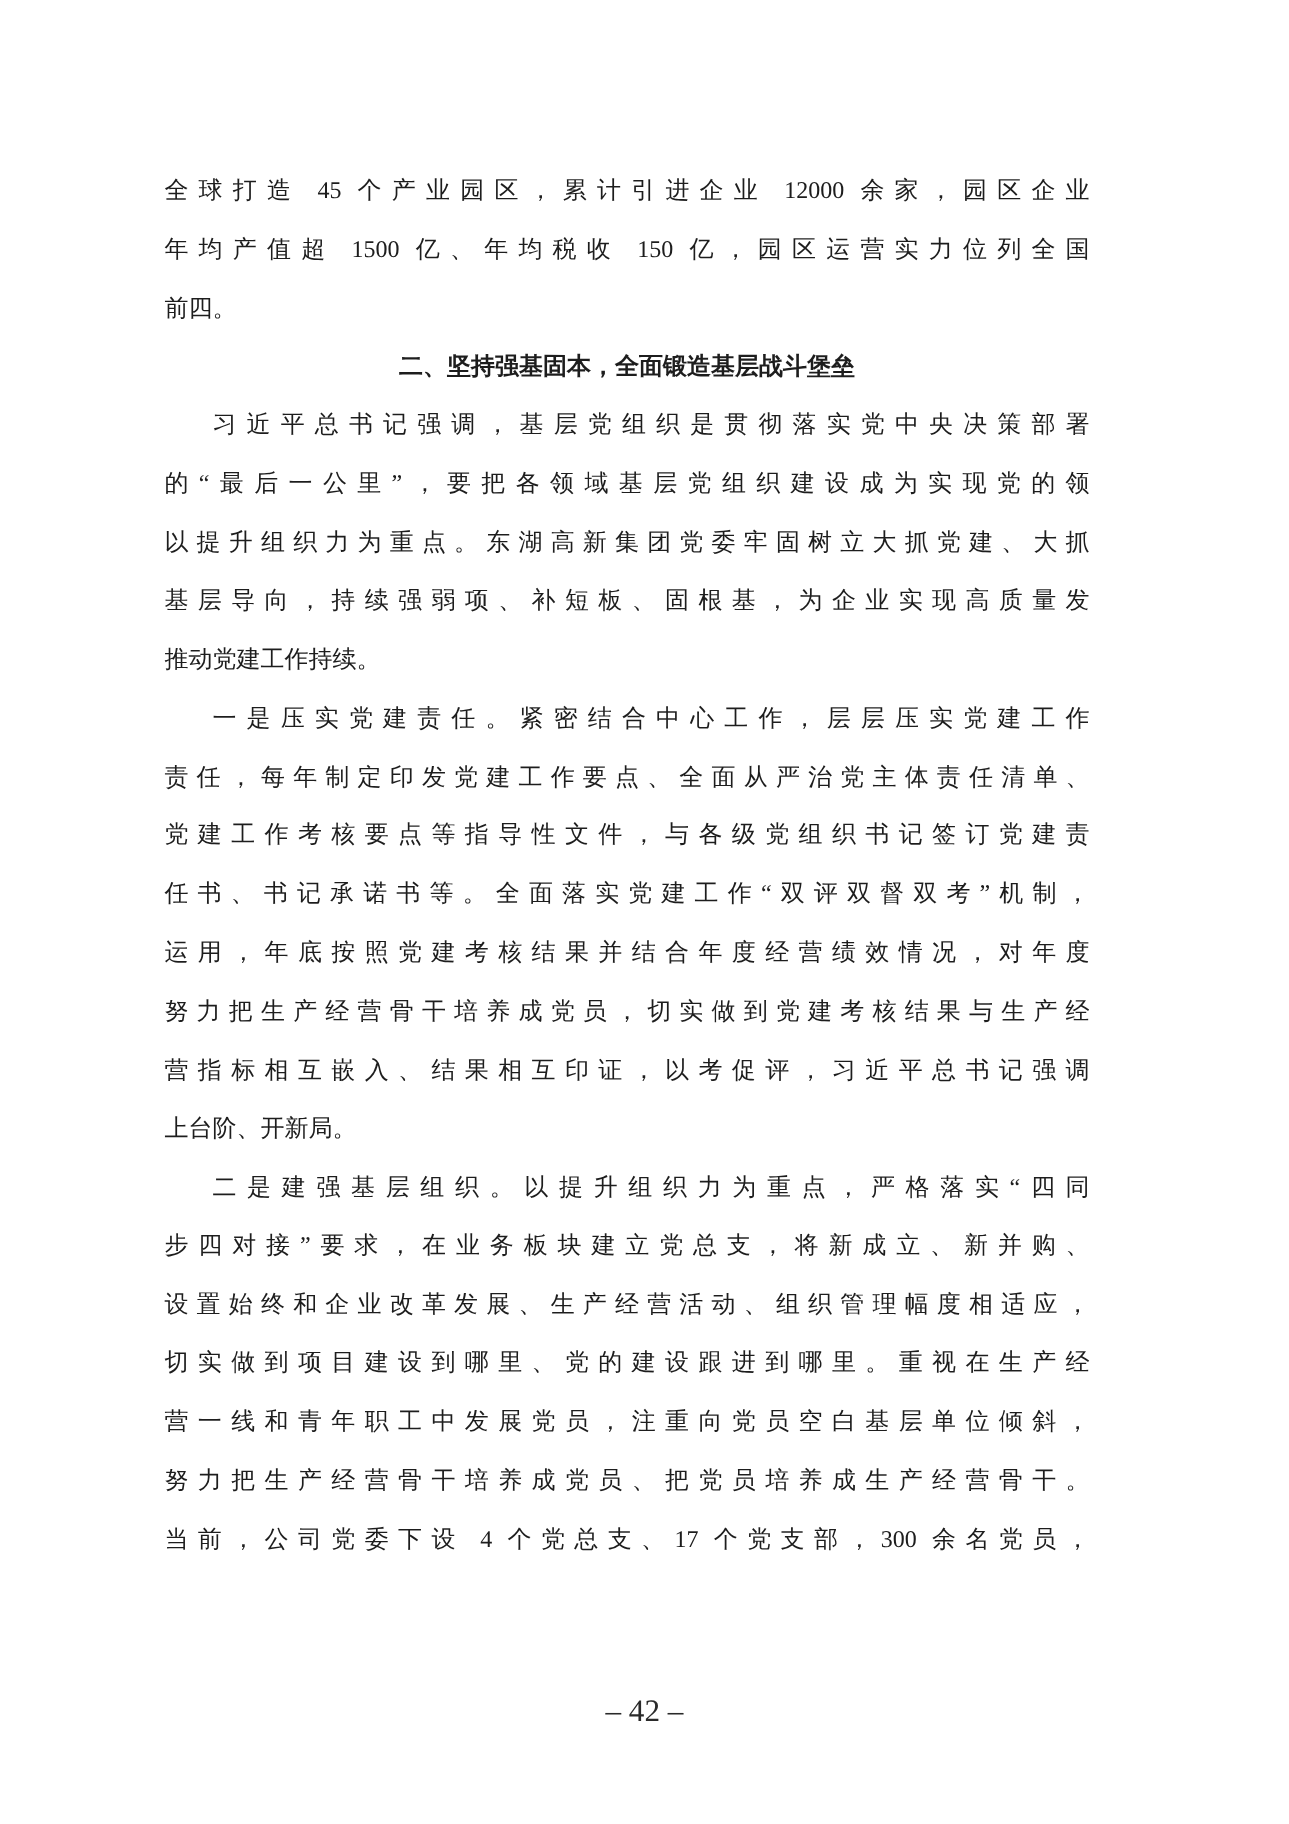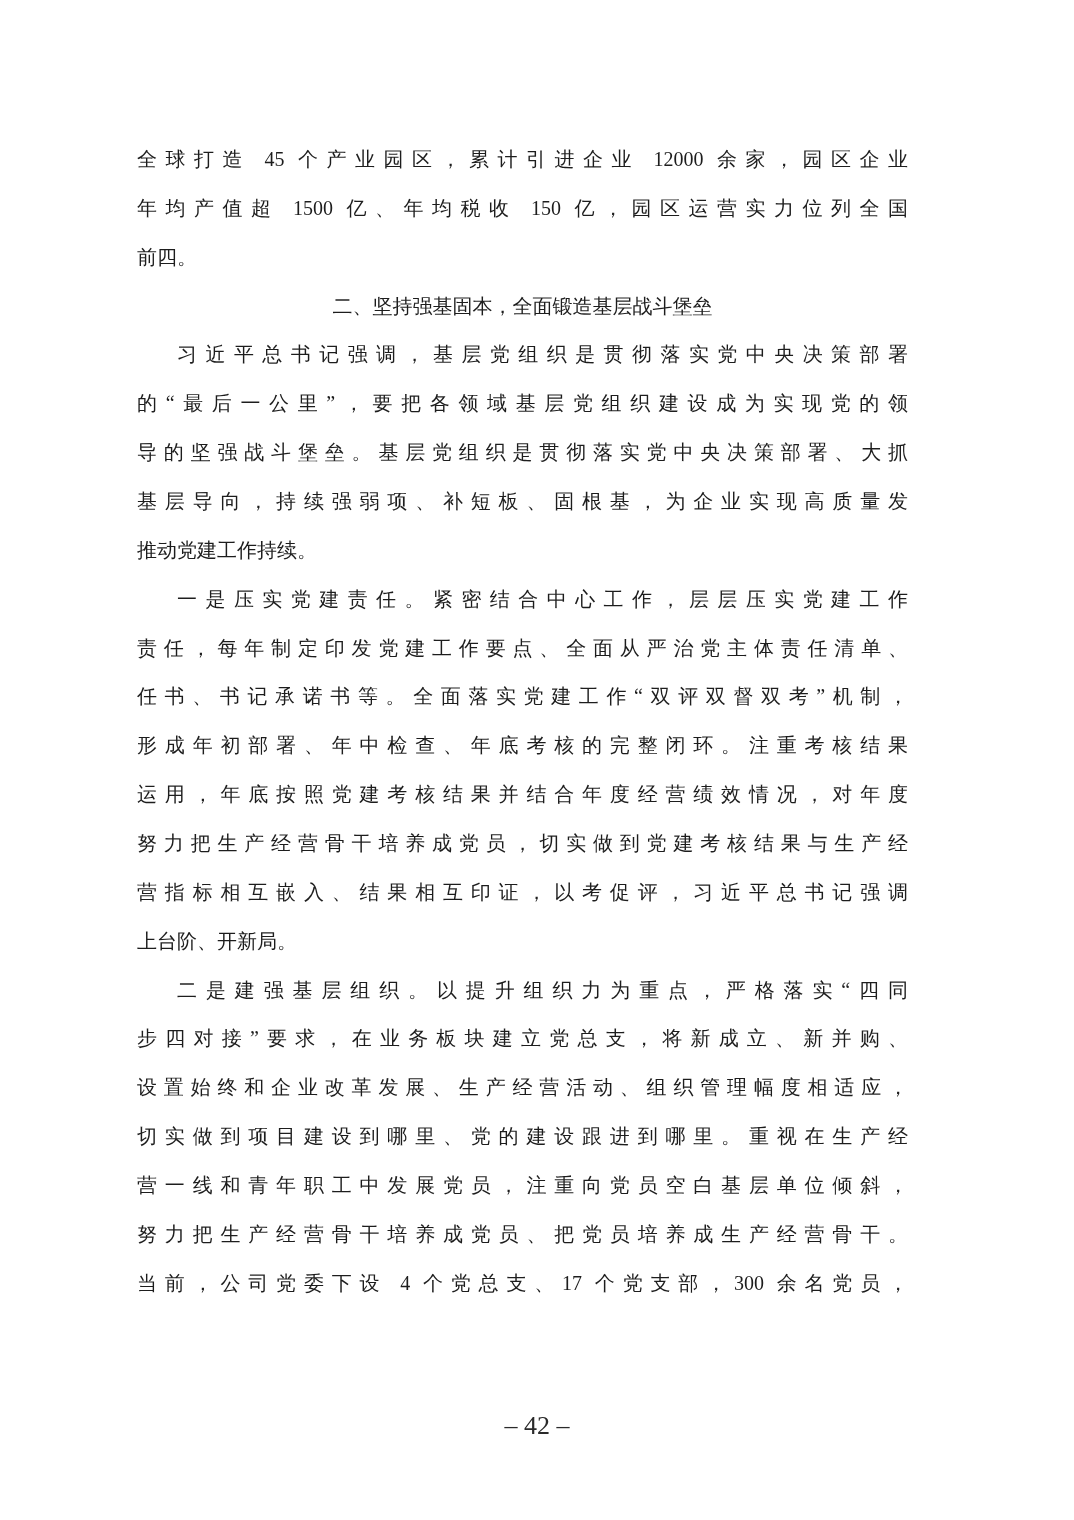--- a/index.html
+++ b/index.html
@@ -33,21 +33,21 @@
     text-align-last: justify;
   }
   .line.plain {
     text-align: right;
     text-align-last: left;
   }
   .line.indent {
     text-indent: 2em;
   }
   .line.heading {
-    font-weight: normal;
+    font-weight: bold;
     text-align: right;
     text-align-last: center;
   }
   .footer {
     position: absolute;
     left: 0;
     top: 1410px;
     width: 100%;
     text-align: center;
     font-size: 26px;
@@ -59,27 +59,27 @@
 <body>
 
 <div class="page">
   <div class="doc-body">
       <div class="line fill">全球打造 45 个产业园区，累计引进企业 12000 余家，园区企业</div>
       <div class="line fill">年均产值超 1500 亿、年均税收 150 亿，园区运营实力位列全国</div>
       <div class="line plain">前四。</div>
       <div class="line heading">二、坚持强基固本，全面锻造基层战斗堡垒</div>
       <div class="line indent fill">习近平总书记强调，基层党组织是贯彻落实党中央决策部署</div>
       <div class="line fill">的“最后一公里”，要把各领域基层党组织建设成为实现党的领</div>
-      <div class="line fill">导的坚强战斗堡垒。基层党组织是贯彻落实党中央决策部署、大抓</div>
+      <div class="line fill">以提升组织力为重点。东湖高新集团党委牢固树立大抓党建、大抓</div>
       <div class="line fill">基层导向，持续强弱项、补短板、固根基，为企业实现高质量发</div>
       <div class="line plain">推动党建工作持续。</div>
       <div class="line indent fill">一是压实党建责任。紧密结合中心工作，层层压实党建工作</div>
       <div class="line fill">责任，每年制定印发党建工作要点、全面从严治党主体责任清单、</div>
+      <div class="line fill">党建工作考核要点等指导性文件，与各级党组织书记签订党建责</div>
       <div class="line fill">任书、书记承诺书等。全面落实党建工作“双评双督双考”机制，</div>
-      <div class="line fill">形成年初部署、年中检查、年底考核的完整闭环。注重考核结果</div>
       <div class="line fill">运用，年底按照党建考核结果并结合年度经营绩效情况，对年度</div>
       <div class="line fill">努力把生产经营骨干培养成党员，切实做到党建考核结果与生产经</div>
       <div class="line fill">营指标相互嵌入、结果相互印证，以考促评，习近平总书记强调</div>
       <div class="line plain">上台阶、开新局。</div>
       <div class="line indent fill">二是建强基层组织。以提升组织力为重点，严格落实“四同</div>
       <div class="line fill">步四对接”要求，在业务板块建立党总支，将新成立、新并购、</div>
       <div class="line fill">设置始终和企业改革发展、生产经营活动、组织管理幅度相适应，</div>
       <div class="line fill">切实做到项目建设到哪里、党的建设跟进到哪里。重视在生产经</div>
       <div class="line fill">营一线和青年职工中发展党员，注重向党员空白基层单位倾斜，</div>
       <div class="line fill">努力把生产经营骨干培养成党员、把党员培养成生产经营骨干。</div>

